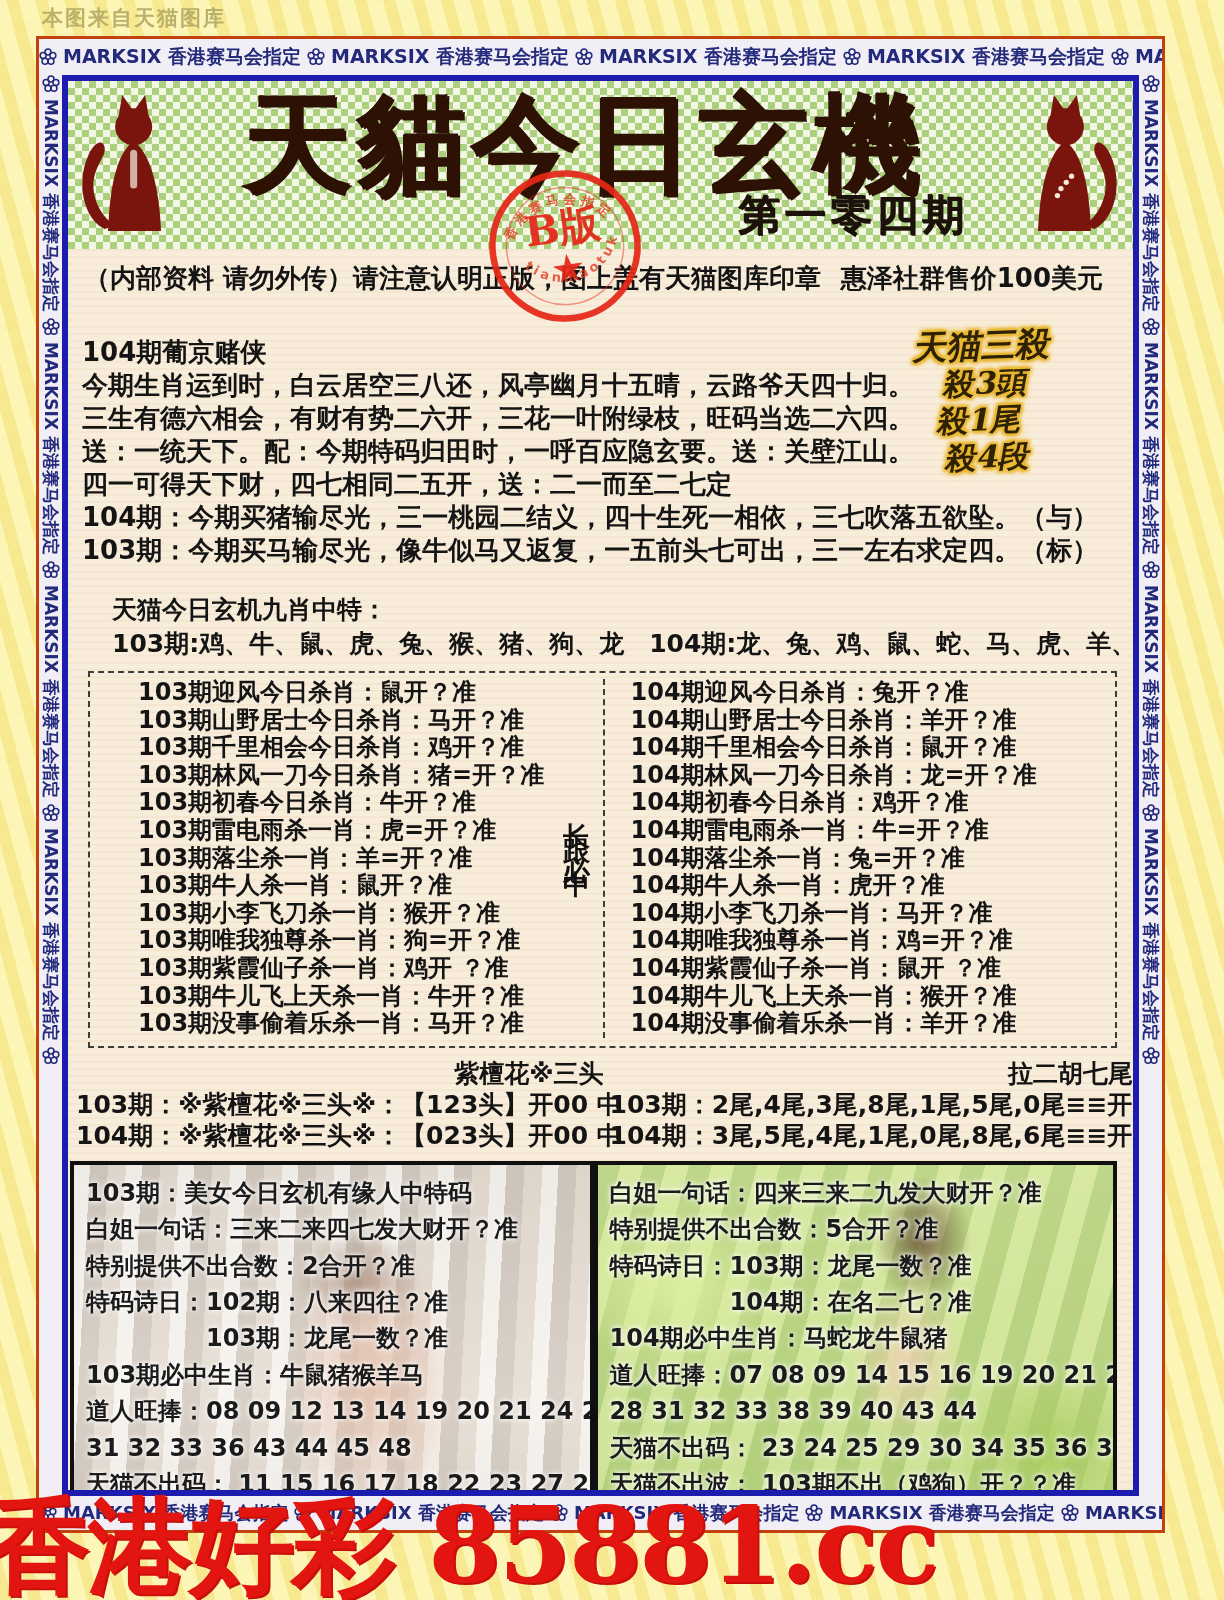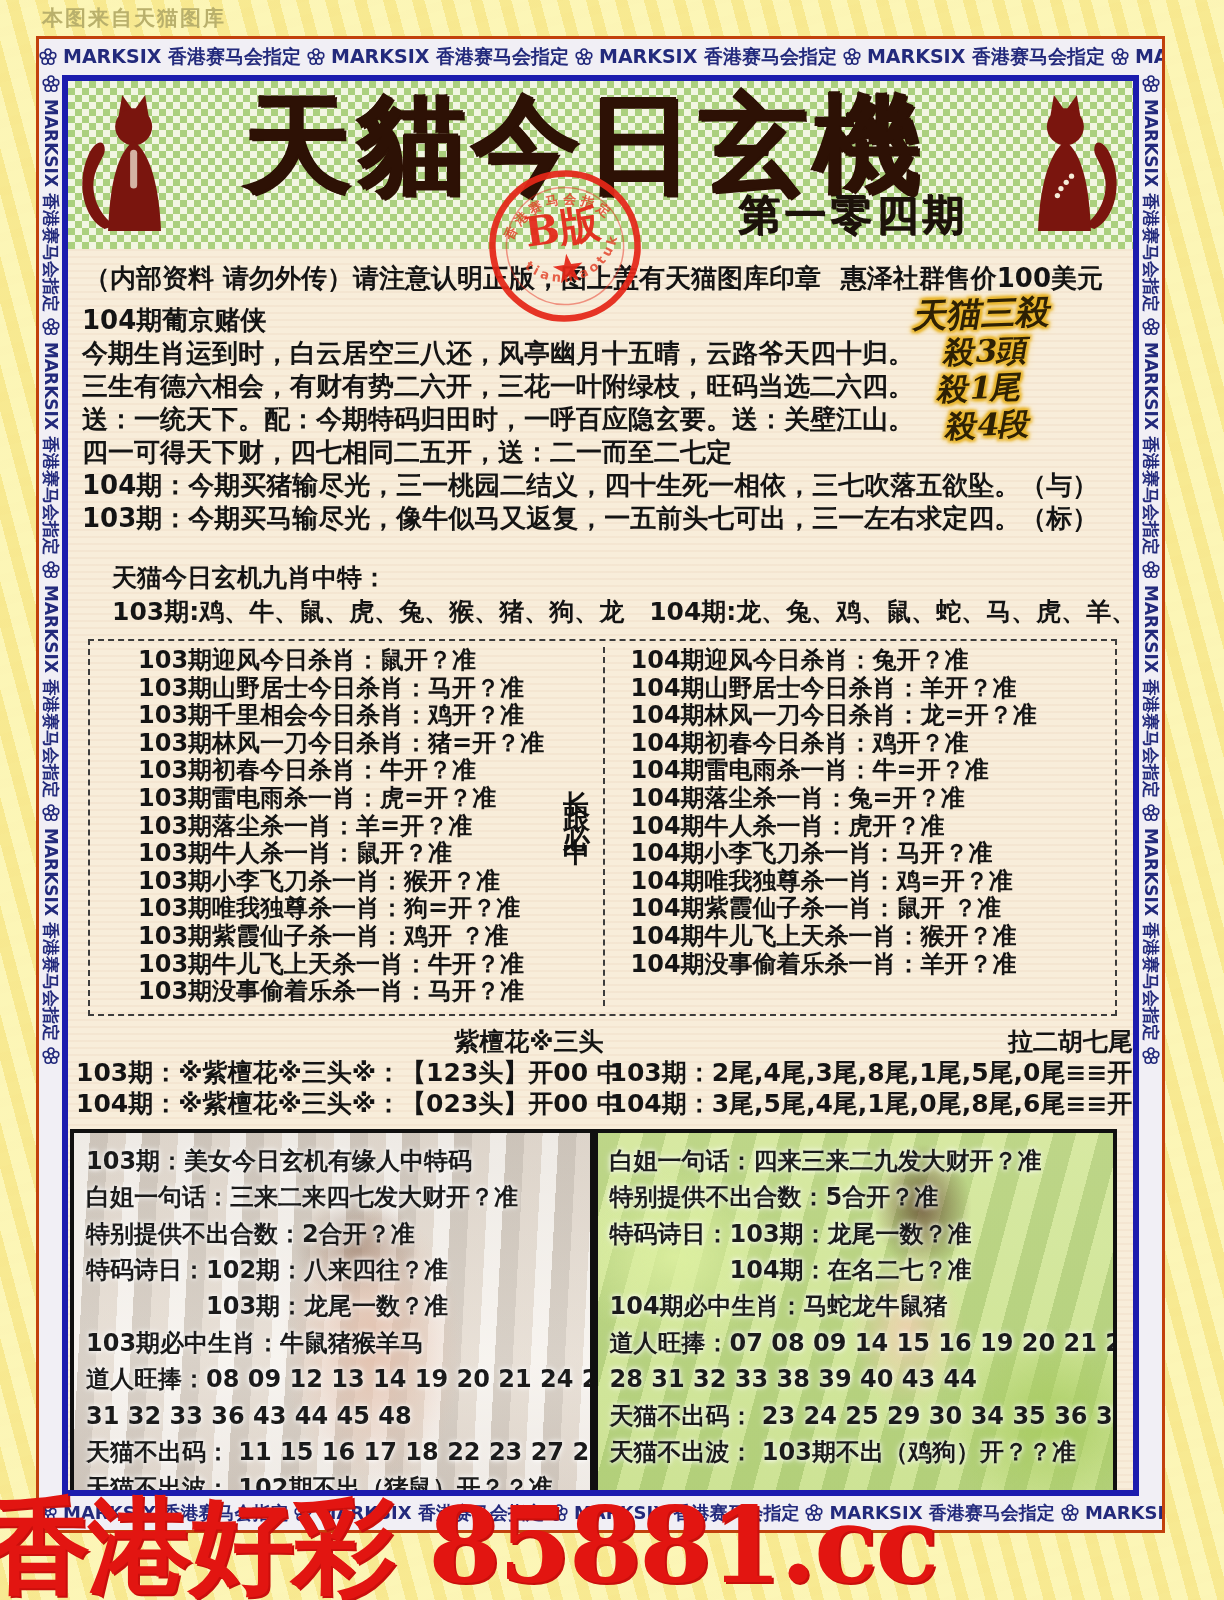--- a/index.html
+++ b/index.html
@@ -46,21 +46,21 @@
   .cat-left { left:8px; } .cat-right { right:10px; transform:scaleX(-1); }
   .stamp { position:absolute; left:418px; top:86px; width:158px; height:158px;
     z-index:6; transform:rotate(-8deg); opacity:.93; }
   .st-main { font-size:44px; fill:#e52718; font-family:"DejaVu Serif","Liberation Serif",serif; font-weight:700; }
   .st-star { font-size:42px; fill:#e52718; }
   .st-arc  { font-size:14px; fill:#e23a20; opacity:.85; letter-spacing:4px; font-weight:700; }
   
   .notice { display:flex; justify-content:space-between; padding:12px 30px 0 16px;
     font-size:26px; white-space:nowrap; }
   
-  .intro { position:relative; padding:8px 0 0 14px; }
+  .intro { position:relative; padding:8px 0 0 14px;margin-top:32px; }
   .intro .row { font-size:26px; line-height:33px; white-space:nowrap; }
   .sankill { position:absolute; top:-2px; right:18px; width:200px; z-index:3; }
   .sankill .row { font-family:"DejaVu Serif","Liberation Serif",serif; font-weight:900;
     font-size:31px; line-height:37px; color:#2e2104; transform:skewX(-12deg) rotate(-2deg);
     white-space:nowrap;
     text-shadow:0 0 3px #e9b62e, 0 0 5px #e9b62e, 2px 2px 3px #e9b62e,
                 -2px -2px 3px #e9b62e, 2px -2px 3px #e9b62e, -2px 2px 3px #e9b62e, 0 0 8px #f0c85a; }
   .sankill .row:nth-child(1) { font-size:34px; }
   .sankill .row:nth-child(2) { margin-left:30px; }
   .sankill .row:nth-child(3) { margin-left:24px; }
@@ -406,20 +406,21 @@
           <div class="row">103期牛人杀一肖：鼠开？准</div>
           <div class="row">103期小李飞刀杀一肖：猴开？准</div>
           <div class="row">103期唯我独尊杀一肖：狗=开？准</div>
           <div class="row">103期紫霞仙子杀一肖：鸡开 ？准</div>
           <div class="row">103期牛儿飞上天杀一肖：牛开？准</div>
           <div class="row">103期没事偷着乐杀一肖：马开？准</div>
         </div>
       <div class="kcol kcol-right">
           <div class="row">104期迎风今日杀肖：兔开？准</div>
           <div class="row">104期山野居士今日杀肖：羊开？准</div>
+          <div class="row">104期千里相会今日杀肖：鼠开？准</div>
           <div class="row">104期林风一刀今日杀肖：龙=开？准</div>
           <div class="row">104期初春今日杀肖：鸡开？准</div>
           <div class="row">104期雷电雨杀一肖：牛=开？准</div>
           <div class="row">104期落尘杀一肖：兔=开？准</div>
           <div class="row">104期牛人杀一肖：虎开？准</div>
           <div class="row">104期小李飞刀杀一肖：马开？准</div>
           <div class="row">104期唯我独尊杀一肖：鸡=开？准</div>
           <div class="row">104期紫霞仙子杀一肖：鼠开 ？准</div>
           <div class="row">104期牛儿飞上天杀一肖：猴开？准</div>
           <div class="row">104期没事偷着乐杀一肖：羊开？准</div>

